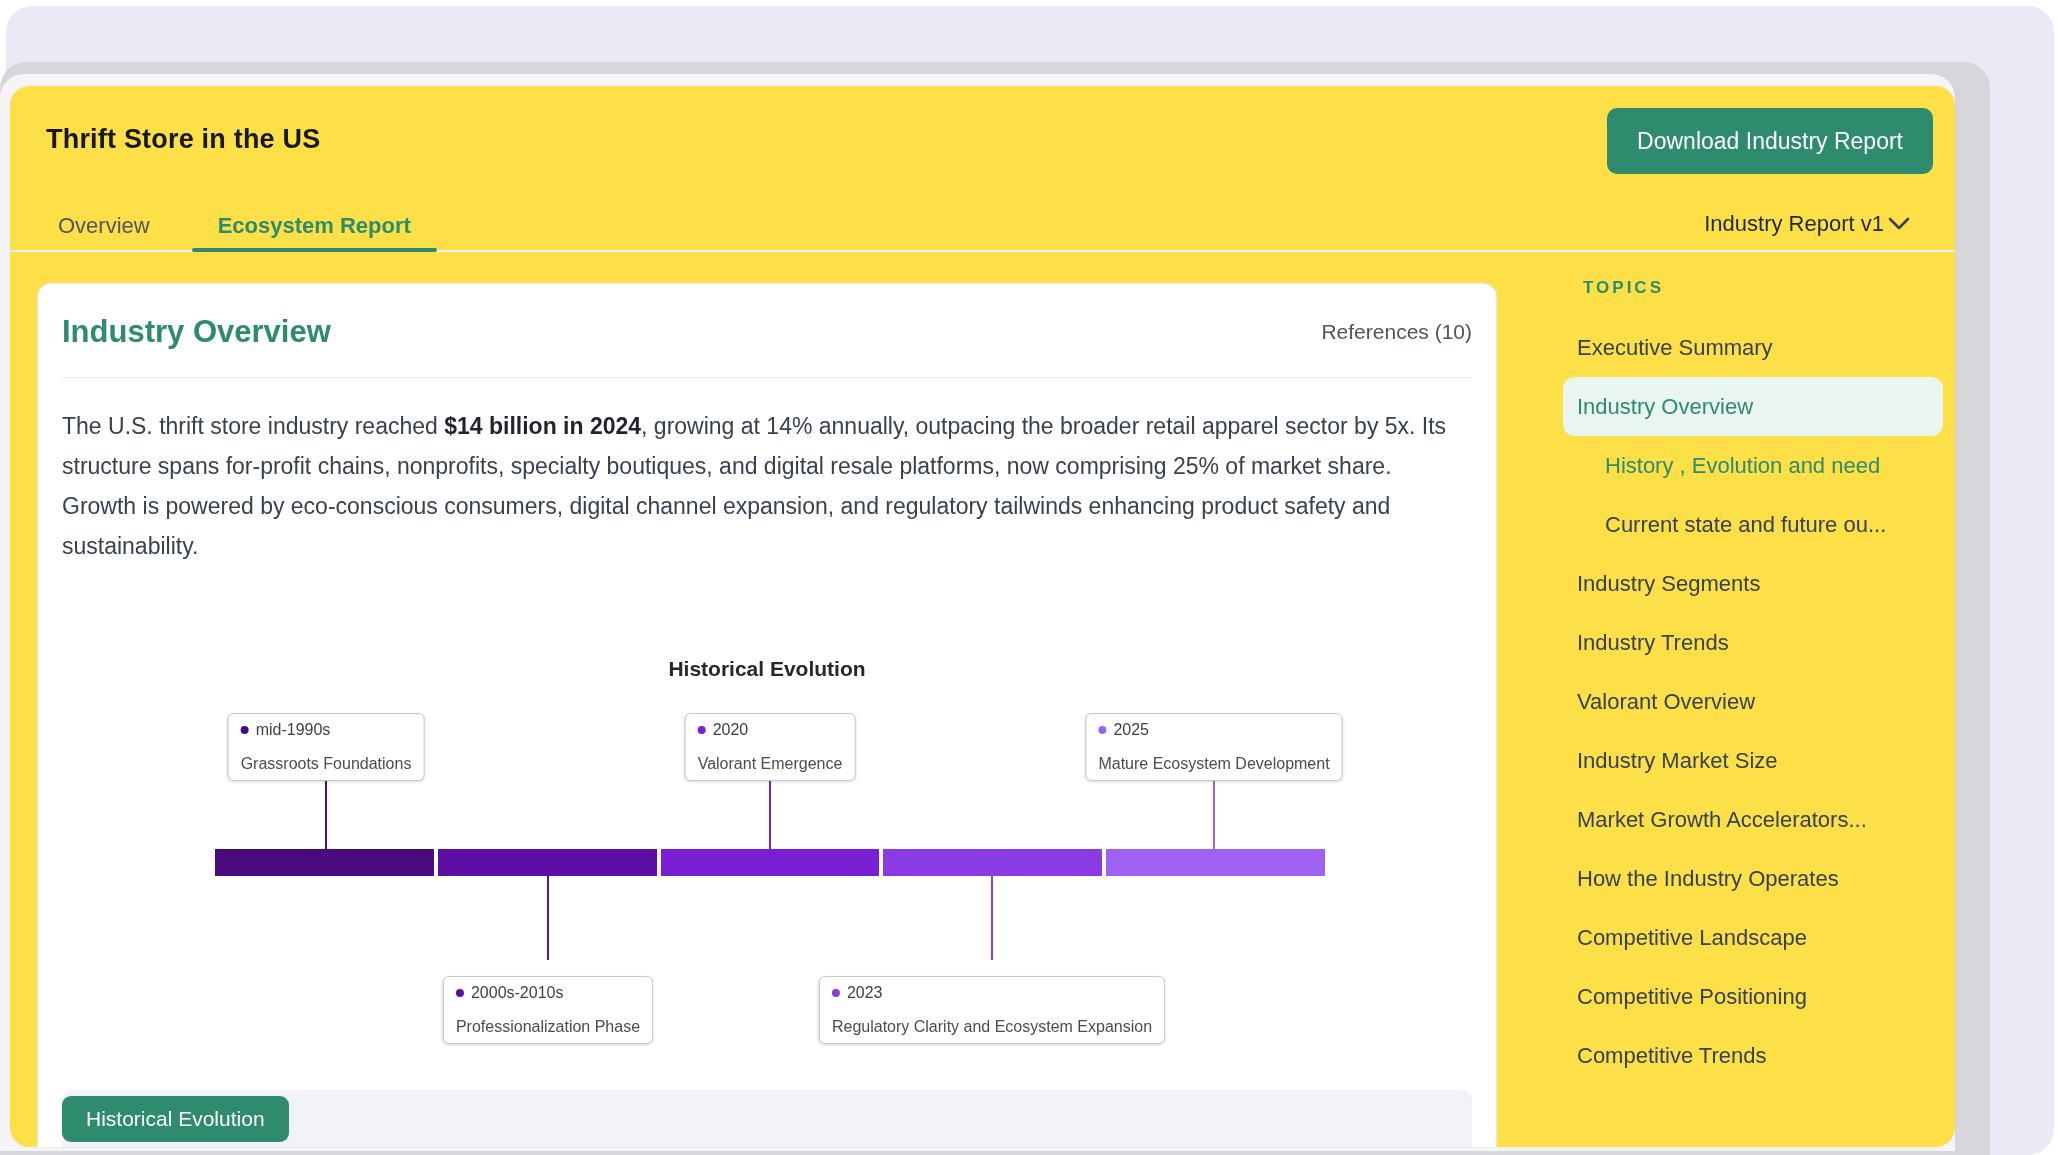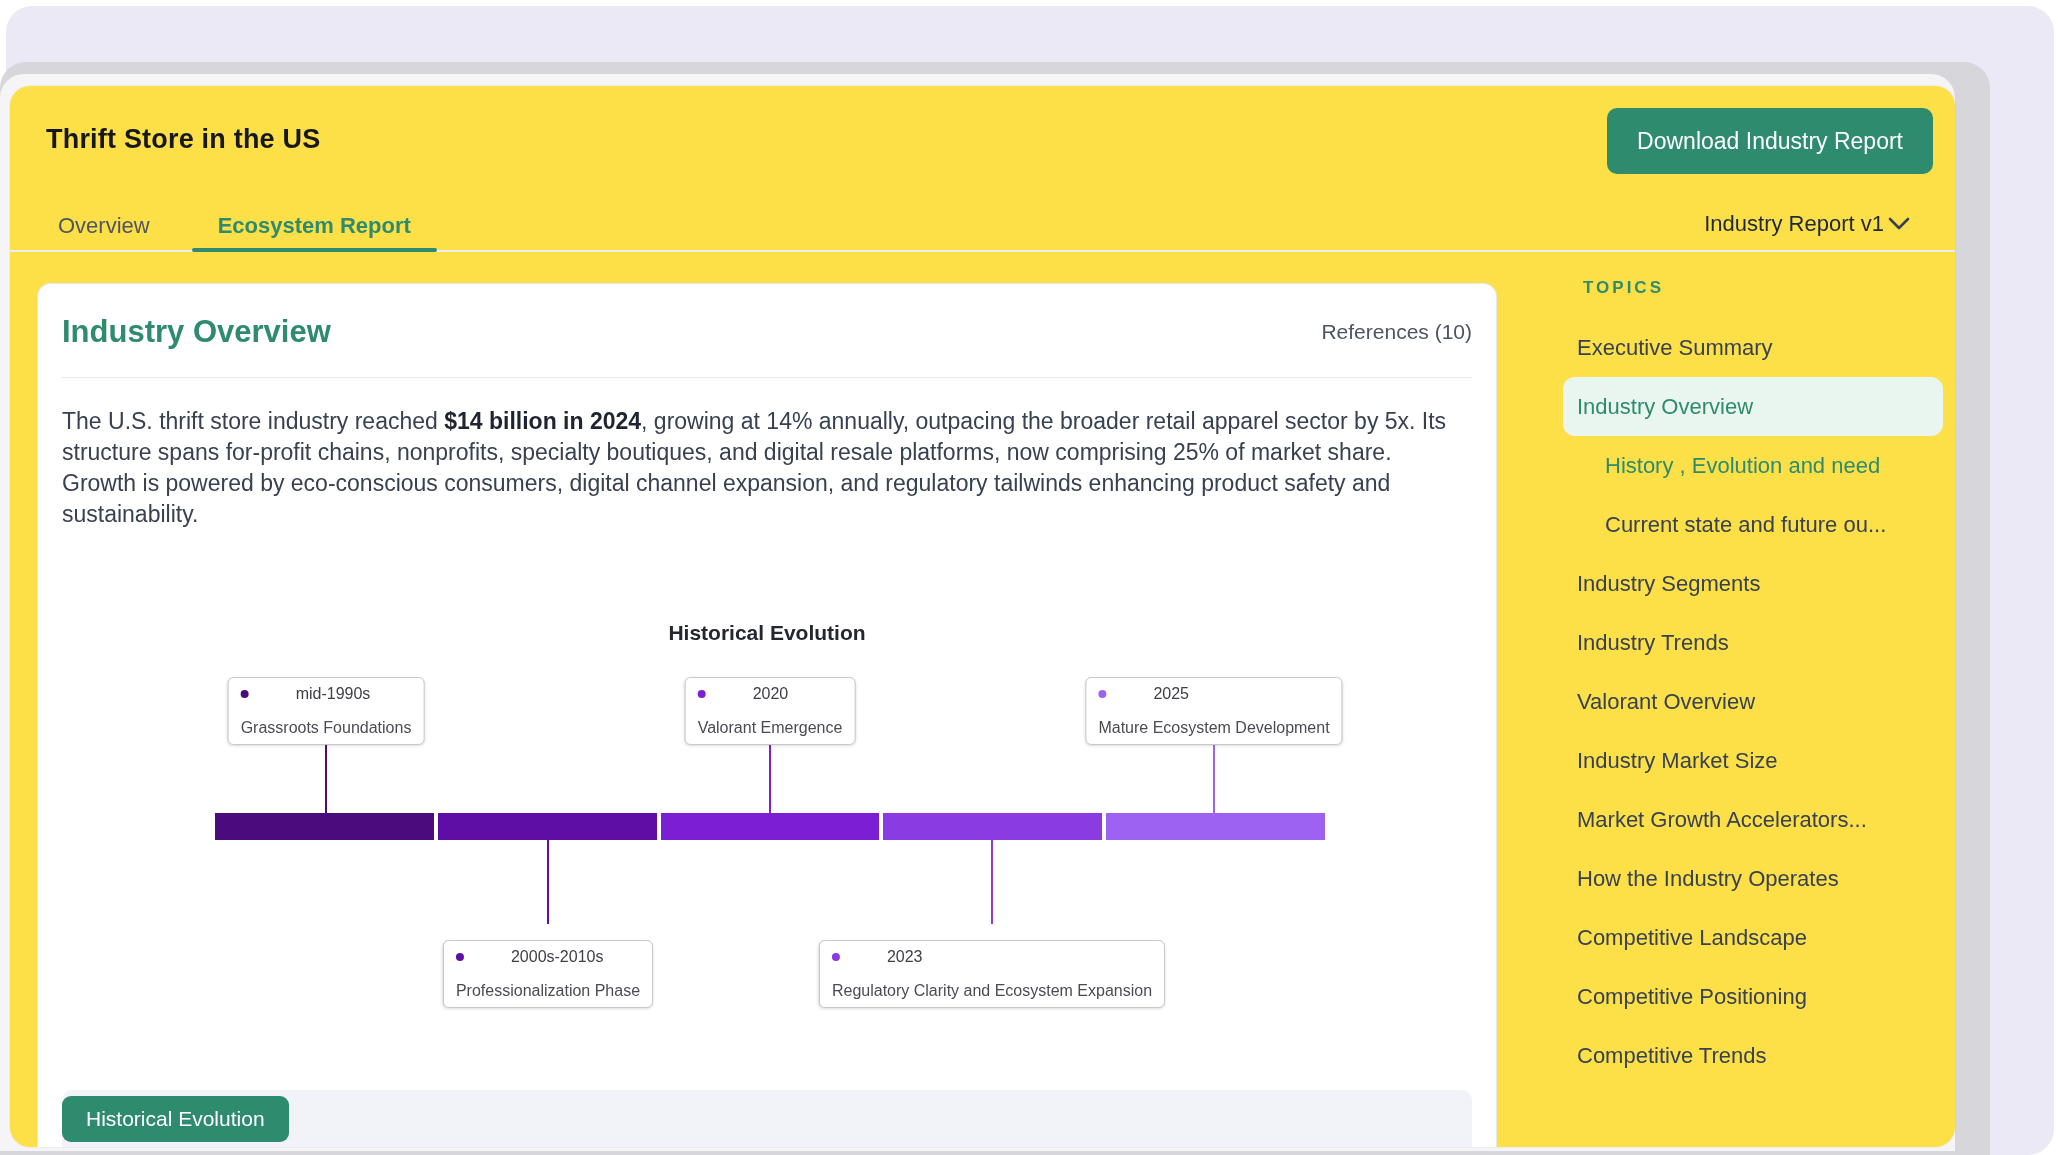--- a/index.html
+++ b/index.html
@@ -33,35 +33,35 @@
        height:4px;background:var(--green,#2E8B6D);border-radius:3px;}
   
   .content{position:absolute;left:0;right:0;top:166px;bottom:0;}
   .report-card{position:absolute;left:27px;top:31px;width:1460px;bottom:0;
        background:#fff;border:1px solid #E7E8EB;border-bottom:none;
        border-radius:14px 14px 0 0;padding:0 24px;box-sizing:border-box;overflow:hidden;}
   .card-head{margin-top:30px;display:flex;justify-content:space-between;align-items:center;}
   .card-head h2{margin:0;font-size:31px;font-weight:700;color:var(--green,#2E8B6D);}
   .refs{font-size:21px;color:#4B5563;cursor:pointer;}
   .divider{border:none;border-top:1px solid #E9E9EC;margin:27px 0 0 0;}
-  .lead{margin:28px 0 0 0;font-size:23px;line-height:31px;color:#374151;}
+  .lead{margin:28px 0 0 0;font-size:23px;line-height:40px;color:#374151;}
   .lead b{color:#1F2430;}
   
   .timeline{position:relative;margin-top:78px;height:420px;}
   .tl-title{position:absolute;left:0;right:0;top:13px;text-align:center;
        font-size:21px;font-weight:700;color:#25272E;}
   .tl-bar{position:absolute;left:153px;width:1110px;top:205px;height:27px;
        display:flex;gap:4px;}
   .tl-seg{flex:1;}
   .tl-box{position:absolute;transform:translateX(-50%);background:#ffffff;
        border:1px solid #C7C8CE;border-radius:6px;padding:7px 12px;
        box-shadow:0 1px 3px rgba(0,0,0,0.14);white-space:nowrap;}
   .tl-box.top{top:69px;}
   .tl-box.bottom{top:332px;}
-  .tl-line1{font-size:16px;color:#3F4046;display:flex;align-items:center;gap:40px;}
+  .tl-line1{font-size:16px;color:#3F4046;display:flex;align-items:center;}
   .tl-line2{font-size:16px;color:#4B4C53;margin-top:16px;}
   .tl-dot{display:inline-block;width:8px;height:8px;border-radius:50%;margin-right:7px;}
   .tl-stem{position:absolute;width:2px;transform:translateX(-50%);}
   
   .section-strip{position:absolute;left:24px;right:24px;bottom:0;height:57px;
        background:#F1F3F8;border-radius:10px 10px 0 0;}
   .badge{position:absolute;left:0;top:6px;background:var(--green,#2E8B6D);
        color:#fff;font-size:21px;font-weight:500;padding:11px 24px;border-radius:9px;}
   
   .topics{position:absolute;left:1553px;top:26px;width:380px;bottom:0;}

